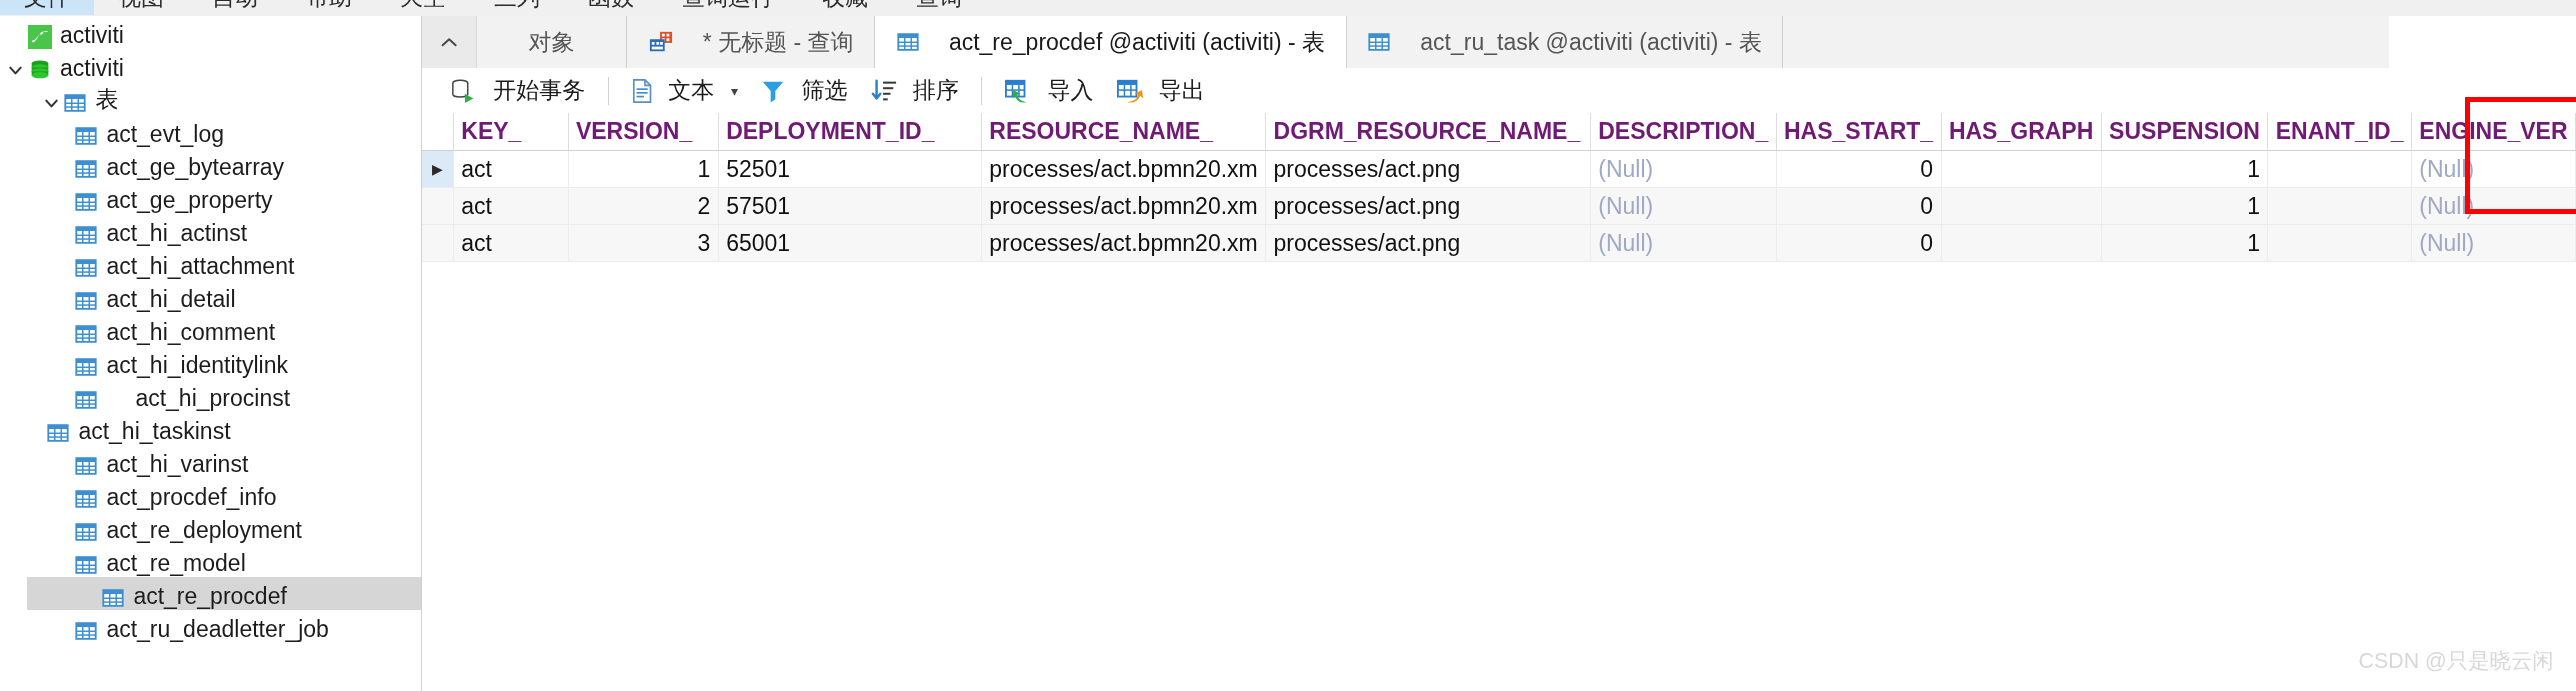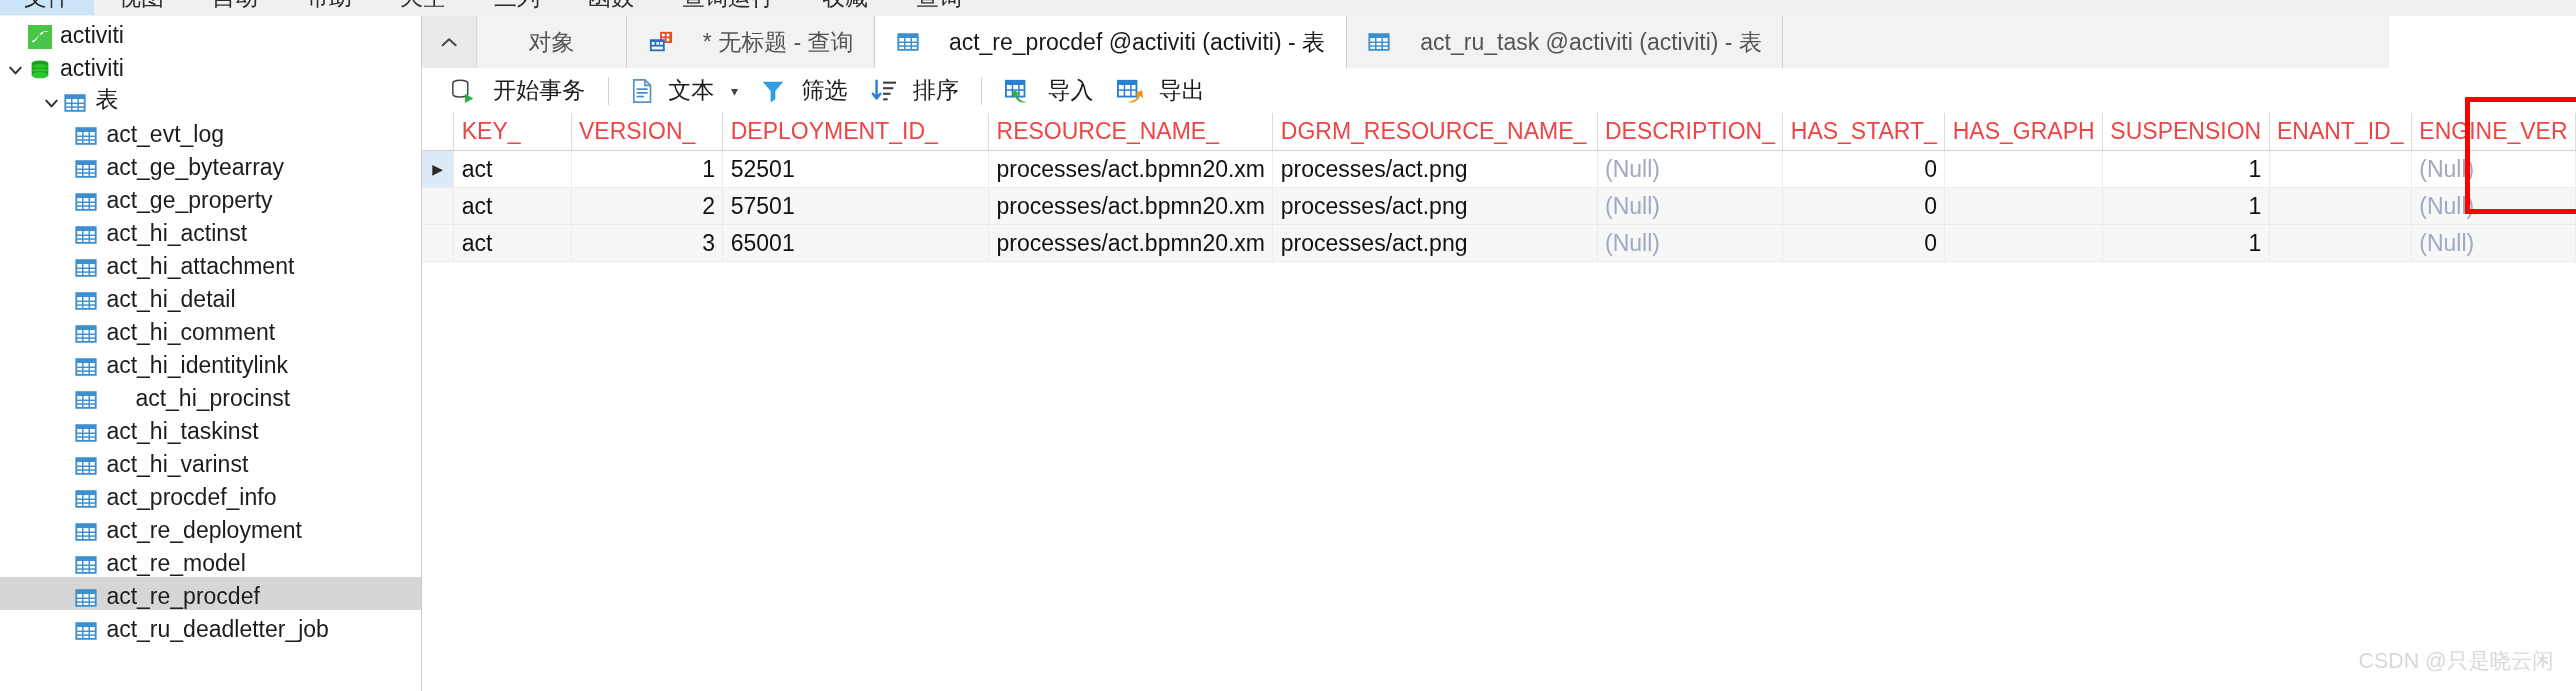--- a/index.html
+++ b/index.html
@@ -102,24 +102,24 @@
   
   #grid{
     position:absolute;left:0;top:97px;width:2154px;height:579px;
     background:#ffffff;overflow:hidden;
   }
   table.dg{
     border-collapse:collapse;table-layout:fixed;
     font-size:23px;color:#111;
   }
   table.dg th{
-    height:37px;font-weight:normal;text-align:left;
+    height:37px;font-weight:bold;text-align:left;
     padding:0 7.4px;border-right:0.9px solid #dcdcdc;
     border-bottom:0.9px solid #d0d0d0;
-    background:#ffffff;color:#ef4444;
+    background:#ffffff;color:#701a75;
     white-space:nowrap;overflow:hidden;
     vertical-align:middle;
   }
   table.dg th.rowhdr{border-right:0.9px solid #dcdcdc;}
   table.dg td{
     height:36px;padding:0 7.4px;
     border-right:0.9px solid #ececec;
     border-bottom:0.9px solid #ececec;
     white-space:nowrap;overflow:hidden;
     vertical-align:middle;
@@ -331,21 +331,21 @@
             <rect x="2.5" y="4.5" width="21" height="17" fill="#ffffff" stroke="#3d8fd1" stroke-width="2"></rect>
             <rect x="2.5" y="4.5" width="21" height="4.2" fill="#3d8fd1"></rect>
             <line x1="9.5" y1="8.7" x2="9.5" y2="21.5" stroke="#3d8fd1" stroke-width="1.6"></line>
             <line x1="16.5" y1="8.7" x2="16.5" y2="21.5" stroke="#3d8fd1" stroke-width="1.6"></line>
             <line x1="2.5" y1="13.3" x2="23.5" y2="13.3" stroke="#3d8fd1" stroke-width="1.6"></line>
             <line x1="2.5" y1="17.4" x2="23.5" y2="17.4" stroke="#3d8fd1" stroke-width="1.6"></line>
           </svg>
         </span>
         <span class="tree-label">act_hi_procinst</span>
       </div>
-      <div class="tree-row" style="padding-left: 74px;">
+      <div class="tree-row" style="padding-left: 46px;">
         <span class="ico">
           <svg width="24" height="24" viewBox="0 0 26 26">
             <rect x="2.5" y="4.5" width="21" height="17" fill="#ffffff" stroke="#3d8fd1" stroke-width="2"></rect>
             <rect x="2.5" y="4.5" width="21" height="4.2" fill="#3d8fd1"></rect>
             <line x1="9.5" y1="8.7" x2="9.5" y2="21.5" stroke="#3d8fd1" stroke-width="1.6"></line>
             <line x1="16.5" y1="8.7" x2="16.5" y2="21.5" stroke="#3d8fd1" stroke-width="1.6"></line>
             <line x1="2.5" y1="13.3" x2="23.5" y2="13.3" stroke="#3d8fd1" stroke-width="1.6"></line>
             <line x1="2.5" y1="17.4" x2="23.5" y2="17.4" stroke="#3d8fd1" stroke-width="1.6"></line>
           </svg>
         </span>
@@ -396,21 +396,21 @@
             <rect x="2.5" y="4.5" width="21" height="17" fill="#ffffff" stroke="#3d8fd1" stroke-width="2"></rect>
             <rect x="2.5" y="4.5" width="21" height="4.2" fill="#3d8fd1"></rect>
             <line x1="9.5" y1="8.7" x2="9.5" y2="21.5" stroke="#3d8fd1" stroke-width="1.6"></line>
             <line x1="16.5" y1="8.7" x2="16.5" y2="21.5" stroke="#3d8fd1" stroke-width="1.6"></line>
             <line x1="2.5" y1="13.3" x2="23.5" y2="13.3" stroke="#3d8fd1" stroke-width="1.6"></line>
             <line x1="2.5" y1="17.4" x2="23.5" y2="17.4" stroke="#3d8fd1" stroke-width="1.6"></line>
           </svg>
         </span>
         <span class="tree-label">act_re_model</span>
       </div>
-      <div class="tree-row selected" style="padding-left: 74px;">
+      <div class="tree-row selected" style="padding-left: 74px; margin-left: 27px;">
         <span class="ico">
           <svg width="24" height="24" viewBox="0 0 26 26">
             <rect x="2.5" y="4.5" width="21" height="17" fill="#ffffff" stroke="#3d8fd1" stroke-width="2"></rect>
             <rect x="2.5" y="4.5" width="21" height="4.2" fill="#3d8fd1"></rect>
             <line x1="9.5" y1="8.7" x2="9.5" y2="21.5" stroke="#3d8fd1" stroke-width="1.6"></line>
             <line x1="16.5" y1="8.7" x2="16.5" y2="21.5" stroke="#3d8fd1" stroke-width="1.6"></line>
             <line x1="2.5" y1="13.3" x2="23.5" y2="13.3" stroke="#3d8fd1" stroke-width="1.6"></line>
             <line x1="2.5" y1="17.4" x2="23.5" y2="17.4" stroke="#3d8fd1" stroke-width="1.6"></line>
           </svg>
         </span>

